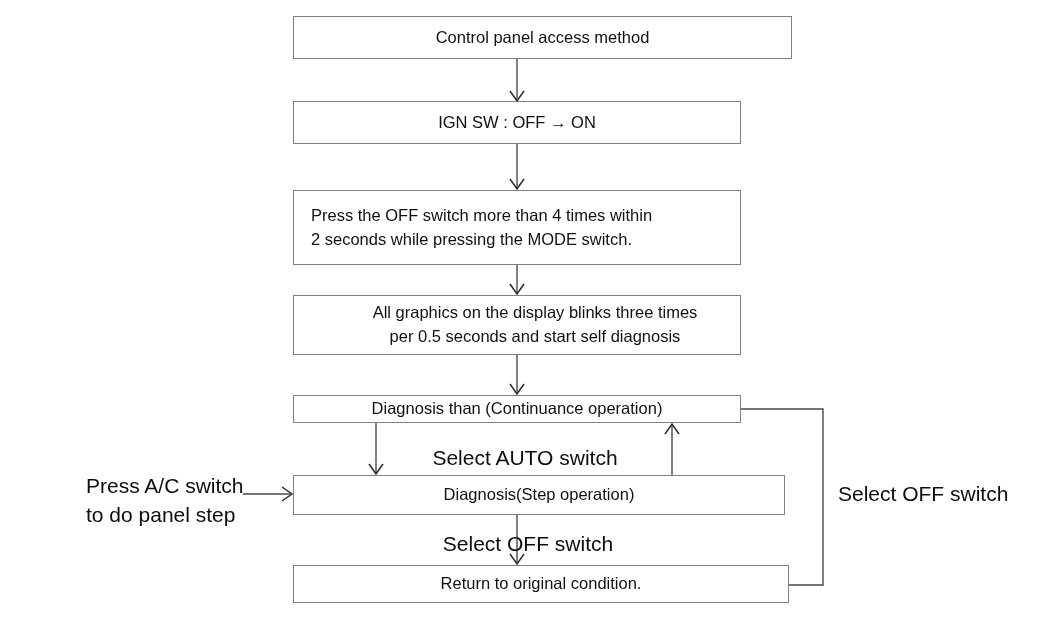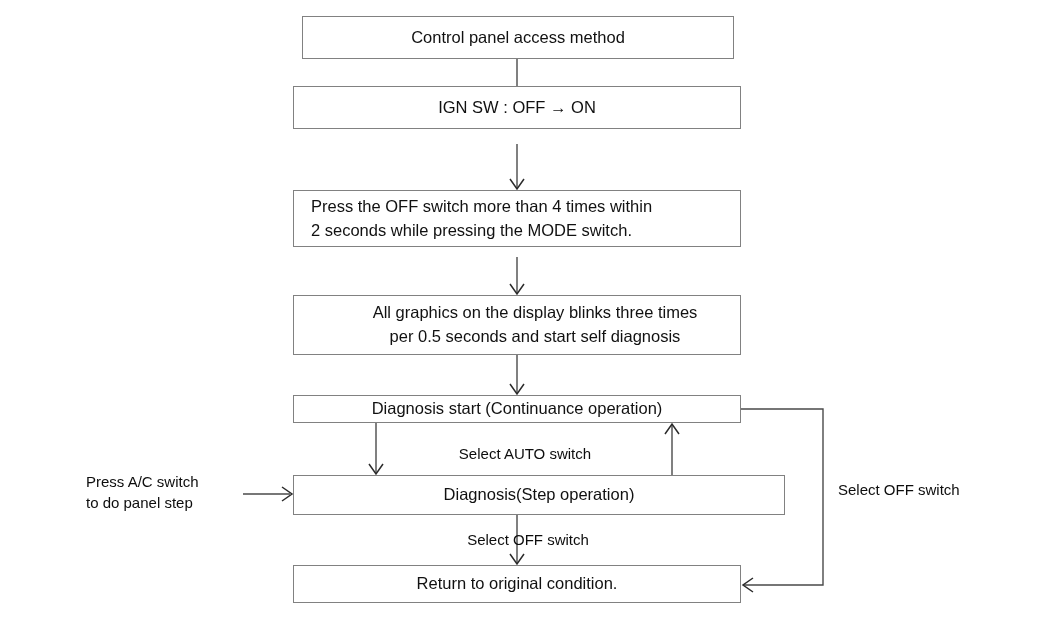--- a/index.html
+++ b/index.html
@@ -35,21 +35,21 @@
     justify-content: center;
     text-align: center;
   }
   .node.leftalign {
     justify-content: flex-start;
     text-align: left;
     padding-left: 17px;
   }
   .edge-label {
     position: absolute;
-    font-size: 15px;
+    font-size: 21px;
     line-height: 1.4;
     color: #111111;
     white-space: pre-line;
     color: #0d0d0d;
   }
   .edge-label.center {
     text-align: center;
   }
   .edge-label.left {
     text-align: left;
@@ -122,35 +122,35 @@
       <polyline points="741,409 823,409 823,585 744,585"></polyline>
       <polyline class="head" points="753,578 743,585 753,592"></polyline>
     </g>
 
     <g>
       <line x1="243" y1="494" x2="290" y2="494"></line>
       <polyline class="head" points="282,487 292,494 282,501"></polyline>
     </g>
   </svg>
 
-  <div class="node center" style="left:302px; top:16px; width:432px; height:43px;">Control panel access method</div>
+  <div class="node center" style="left:293px; top:16px; width:499px; height:43px;">Control panel access method</div>
 
-  <div class="node center" style="left:293px; top:86px; width:448px; height:43px;">IGN SW : OFF → ON</div>
+  <div class="node center" style="left:293px; top:101px; width:448px; height:43px;">IGN SW : OFF → ON</div>
 
-  <div class="node leftalign" style="left:293px; top:190px; width:448px; height:57px;">Press the OFF switch more than 4 times within
+  <div class="node leftalign" style="left:293px; top:190px; width:448px; height:75px;">Press the OFF switch more than 4 times within
 2 seconds while pressing the MODE switch.</div>
 
   <div class="node center" style="left:293px; top:295px; width:448px; height:60px;padding-left:36px;">All graphics on the display blinks three times
 per 0.5 seconds and start self diagnosis</div>
 
-  <div class="node center" style="left:293px; top:395px; width:448px; height:28px;">Diagnosis start (Continuance operation)</div>
+  <div class="node center" style="left:293px; top:395px; width:448px; height:28px;">Diagnosis than (Continuance operation)</div>
 
   <div class="node center" style="left:293px; top:475px; width:492px; height:40px;">Diagnosis(Step operation)</div>
 
-  <div class="node center" style="left:293px; top:565px; width:448px; height:38px;">Return to original condition.</div>
+  <div class="node center" style="left:293px; top:565px; width:496px; height:38px;">Return to original condition.</div>
 
   <div class="edge-label center" style="left:400px; top:443px; width:250px;">Select AUTO switch</div>
 
   <div class="edge-label center" style="left:403px; top:529px; width:250px;">Select OFF switch</div>
 
   <div class="edge-label left" style="left:838px; top:479px; width:200px;">Select OFF switch</div>
 
   <div class="edge-label left" style="left:86px; top:471px; width:170px;">Press A/C switch
 to do panel step</div>
 

